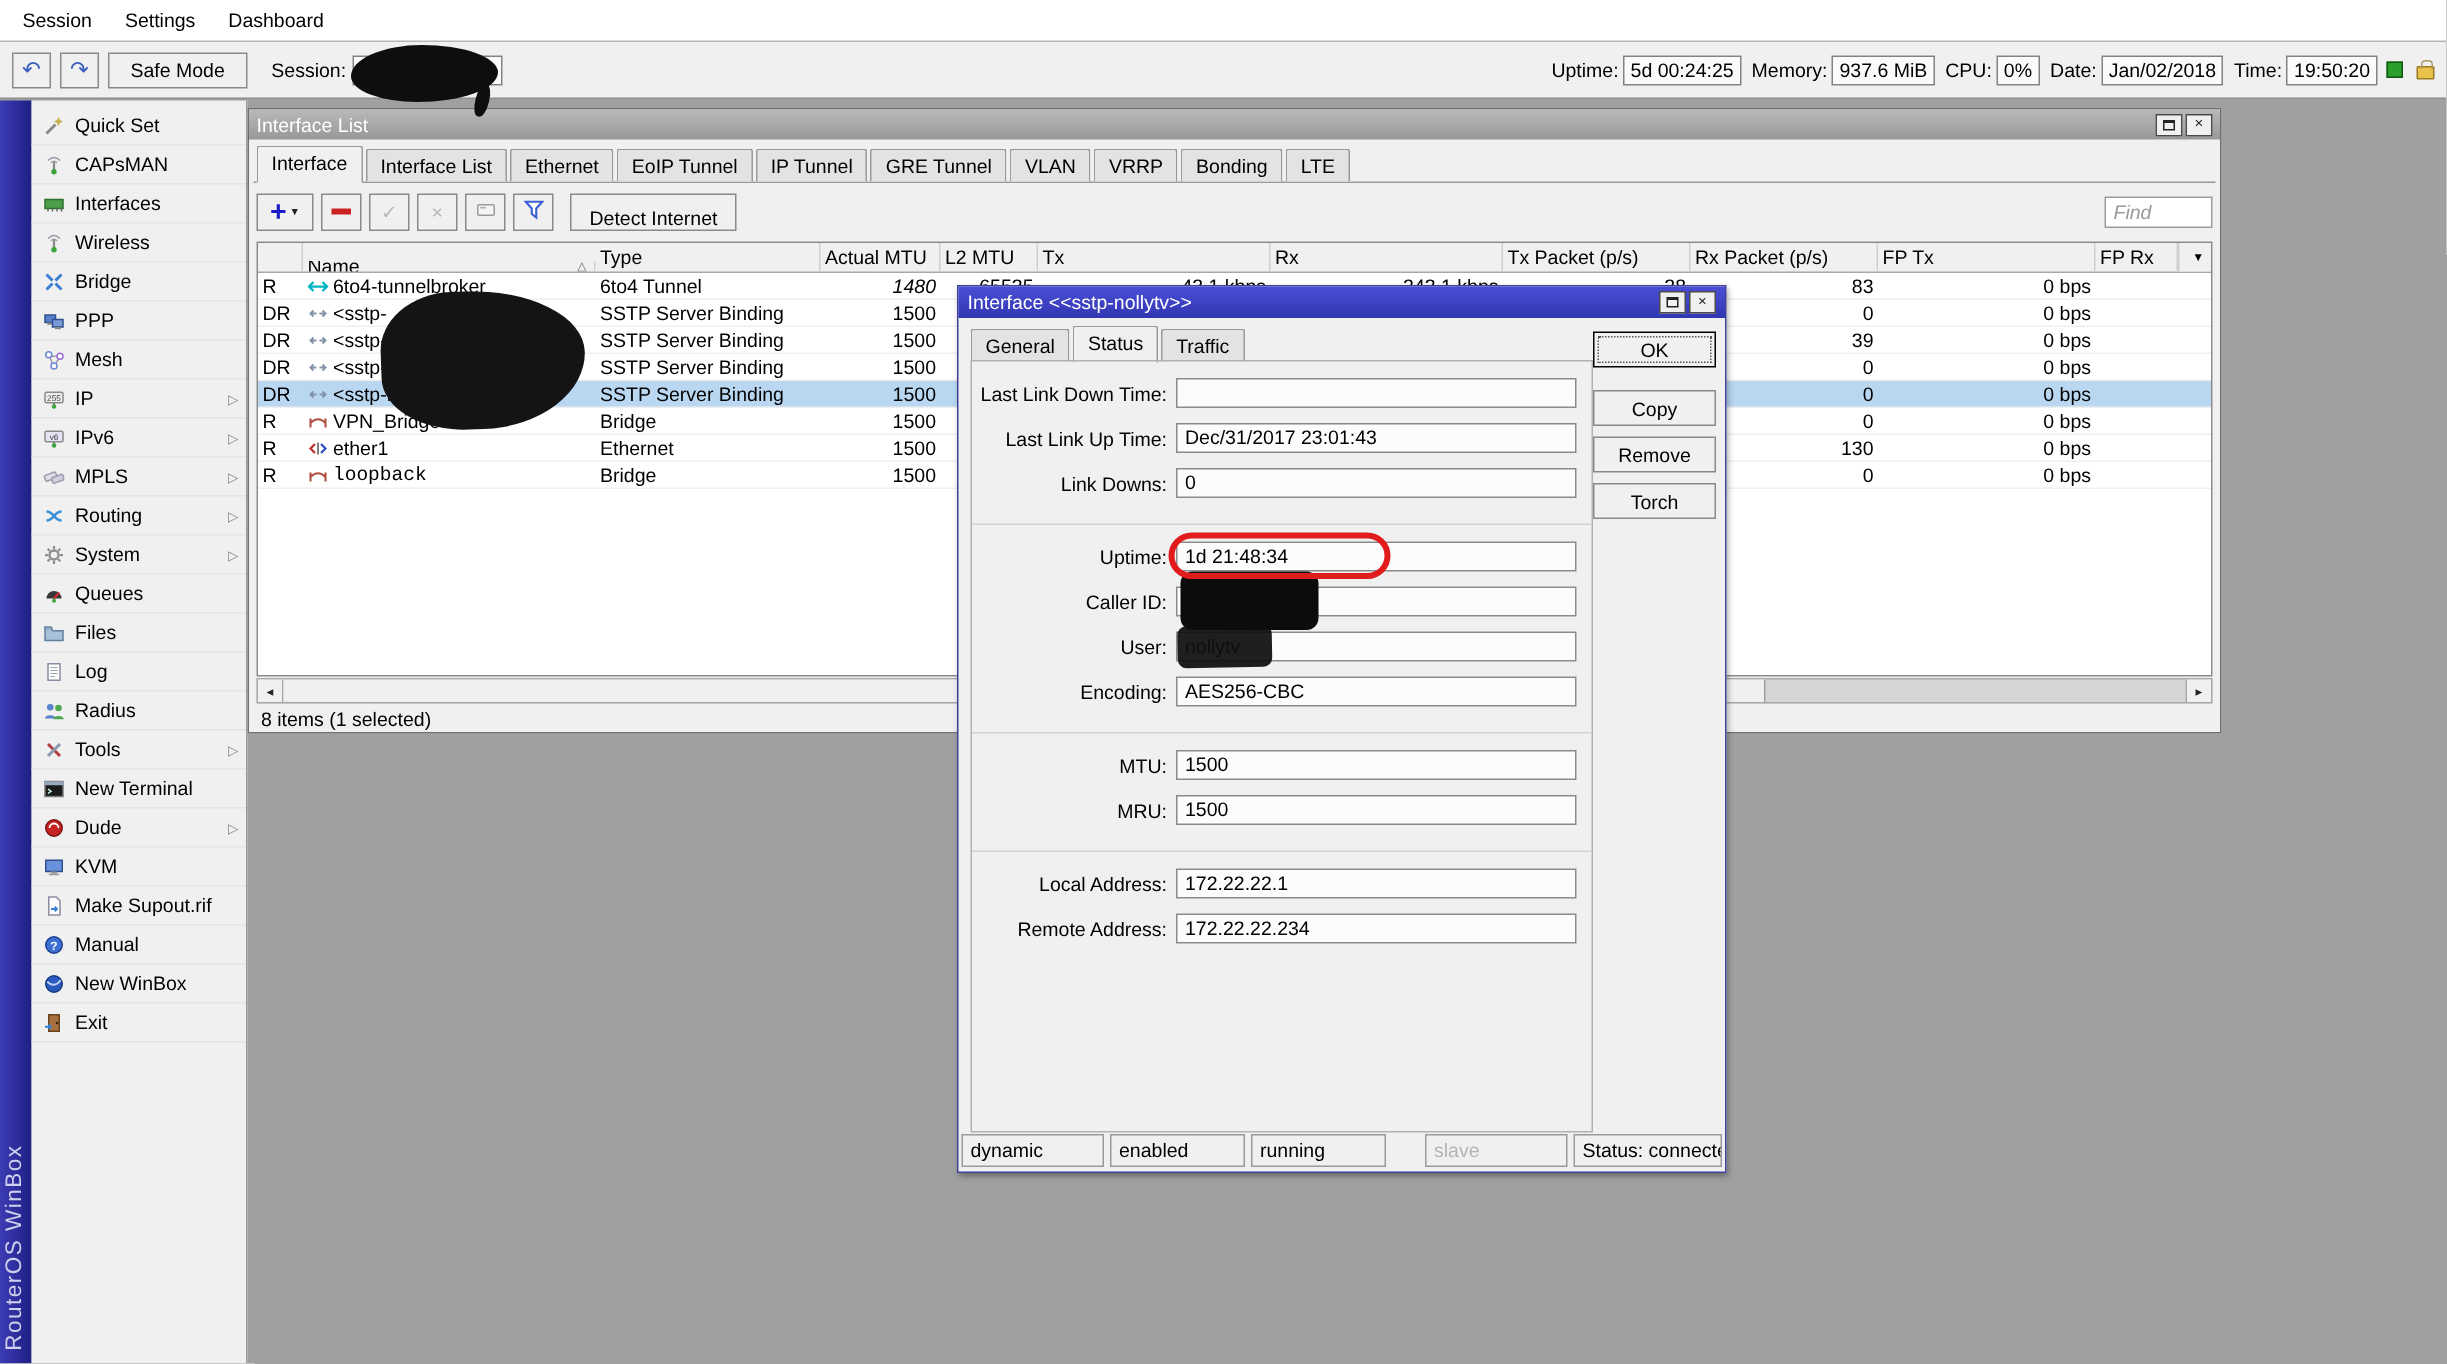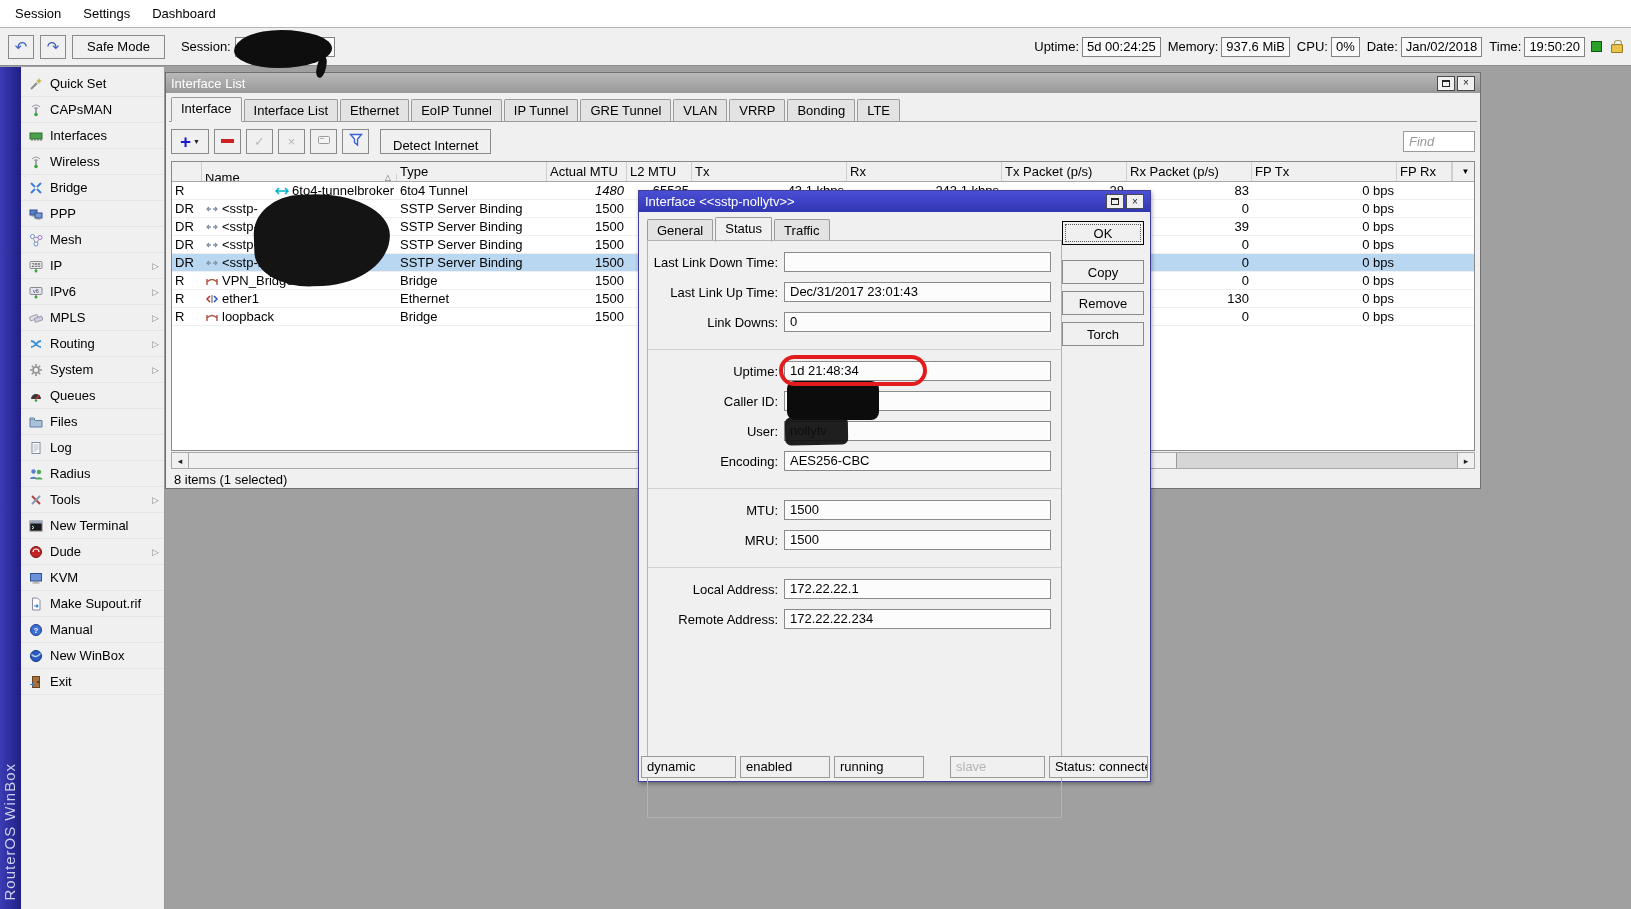--- a/index.html
+++ b/index.html
@@ -69,21 +69,21 @@
   .sc-btn.right { border-right:none; border-left:1px solid #a8a8a8; }
   .sc-thumb { width:988px; background:#f0f0f0; border-right:1px solid #9a9a9a; }
   .sc-track { flex:1; }
   .w-status { position:absolute; top:398px; left:5px; right:5px; height:17px; display:flex; align-items:center; padding-left:3px; }
 
   
   .dialog { position:absolute; left:638px; top:190px; width:513px; height:592px; background:#f0f0f0; border:1px solid #40409a; z-index:40; box-shadow:1px 2px 4px rgba(0,0,0,.35); }
   .d-titlebar { position:absolute; top:0; left:0; right:0; height:21px; background:linear-gradient(#4a4ed6,#3136b2); color:#fff; display:flex; align-items:center; padding:0 6px; }
   .d-title { flex:1; }
   .d-tabs { position:absolute; top:25px; left:8px; display:flex; align-items:flex-end; gap:2px; height:25px; }
-  .d-panel { position:absolute; top:49px; left:8px; width:415px; height:578px; border:1px solid #b2b2b2; padding:6px 0 0 0; }
+  .d-panel { position:absolute; top:49px; left:8px; width:415px; height:515px; border:1px solid #b2b2b2; padding:6px 0 0 0; }
   .fgroup { padding:4px 0 2px; }
   .fgroup + .fgroup { border-top:1px solid #d2d2d2; margin-top:6px; padding-top:10px; }
   .field { position:relative; height:22px; margin-bottom:8px; display:flex; align-items:center; }
   .flabel { width:130px; text-align:right; margin-right:6px; flex:0 0 130px; }
   .fvalue { flex:1; margin-right:10px; height:20px; border:1px solid #8a8a8a; background:#fcfcfc; padding:0 5px; line-height:18px; overflow:hidden; white-space:nowrap; }
   .red-ring { position:absolute; left:131px; top:-5px; width:148px; height:31px; border:4px solid #e21c1c; border-radius:16px; pointer-events:none; z-index:3; }
   .blob-user { position:absolute; left:137px; top:-3px; width:63px; height:28px; background:rgba(14,14,14,.93); border-radius:6px; transform:rotate(-1deg); z-index:2; }
   .blob-caller { position:absolute; left:139px; top:-9px; width:92px; height:39px; background:#0c0c0c; border-radius:8px; z-index:2; }
   .d-buttons { position:absolute; top:30px; right:6px; width:82px; display:flex; flex-direction:column; }
   .d-push { height:24px; border:1px solid #8a8a8a; background:#f0f0f0; display:flex; align-items:center; justify-content:center; cursor:default; }
@@ -435,21 +435,21 @@
             <span>FP Tx</span>
           </div>
           <div class="th" style="width: 55px; flex-basis: 55px;">
             <span>FP Rx</span>
           </div>
           <div class="hdr-btn">▼</div>
         </div>
       <div id="tbody">
           <div class="trow">
             <div class="td" style="width: 30px; flex-basis: 30px;">R</div>
-            <div class="td" style="width: 195px; flex-basis: 195px; justify-content: flex-end;">
+            <div class="td" style="width: 195px; flex-basis: 195px;">
               <span class="row-icon"><svg width="14" height="14" viewBox="0 0 14 14">
                   <path d="M1 7h12M4 4L1 7l3 3M10 4l3 3-3 3" fill="none" stroke="#00b4c4" stroke-width="1.5"></path>
                 </svg></span>
               <span>6to4-tunnelbroker</span>
             </div>
             <div class="td" style="width: 150px; flex-basis: 150px;">6to4 Tunnel</div>
             <div class="td num" style="width: 80px; flex-basis: 80px; font-style: italic;">1480</div>
             <div class="td num" style="width: 65px; flex-basis: 65px;">65535</div>
             <div class="td num" style="width: 155px; flex-basis: 155px;">43.1 kbps</div>
             <div class="td num" style="width: 155px; flex-basis: 155px;">243.1 kbps</div>
@@ -570,21 +570,21 @@
             <div class="td num" style="width: 155px; flex-basis: 155px;"></div>
             <div class="td num" style="width: 155px; flex-basis: 155px;"></div>
             <div class="td num" style="width: 125px; flex-basis: 125px;"></div>
             <div class="td num" style="width: 125px; flex-basis: 125px;">130</div>
             <div class="td num" style="width: 145px; flex-basis: 145px;">0 bps</div>
             <div class="td" style="width: 55px; flex-basis: 55px;"></div>
             <div class="td" style="flex: 1 1 0%;"></div>
           </div>
           <div class="trow">
             <div class="td" style="width: 30px; flex-basis: 30px;">R</div>
-            <div class="td" style="width: 195px; flex-basis: 195px;">
+            <div class="td" style="width: 195px; flex-basis: 195px; font-family: Liberation Mono, monospace;">
               <span class="row-icon"><svg width="14" height="14" viewBox="0 0 14 14">
                   <path d="M2 11V5M12 11V5M2 8q5-5 10 0" fill="none" stroke="#b05040" stroke-width="1.4"></path>
                 </svg></span>
               <span>loopback</span>
             </div>
             <div class="td" style="width: 150px; flex-basis: 150px;">Bridge</div>
             <div class="td num" style="width: 80px; flex-basis: 80px;">1500</div>
             <div class="td num" style="width: 65px; flex-basis: 65px;"></div>
             <div class="td num" style="width: 155px; flex-basis: 155px;"></div>
             <div class="td num" style="width: 155px; flex-basis: 155px;"></div>

